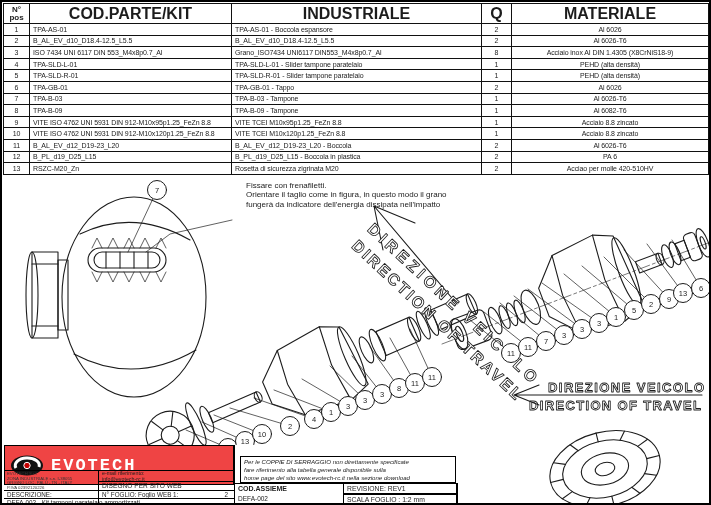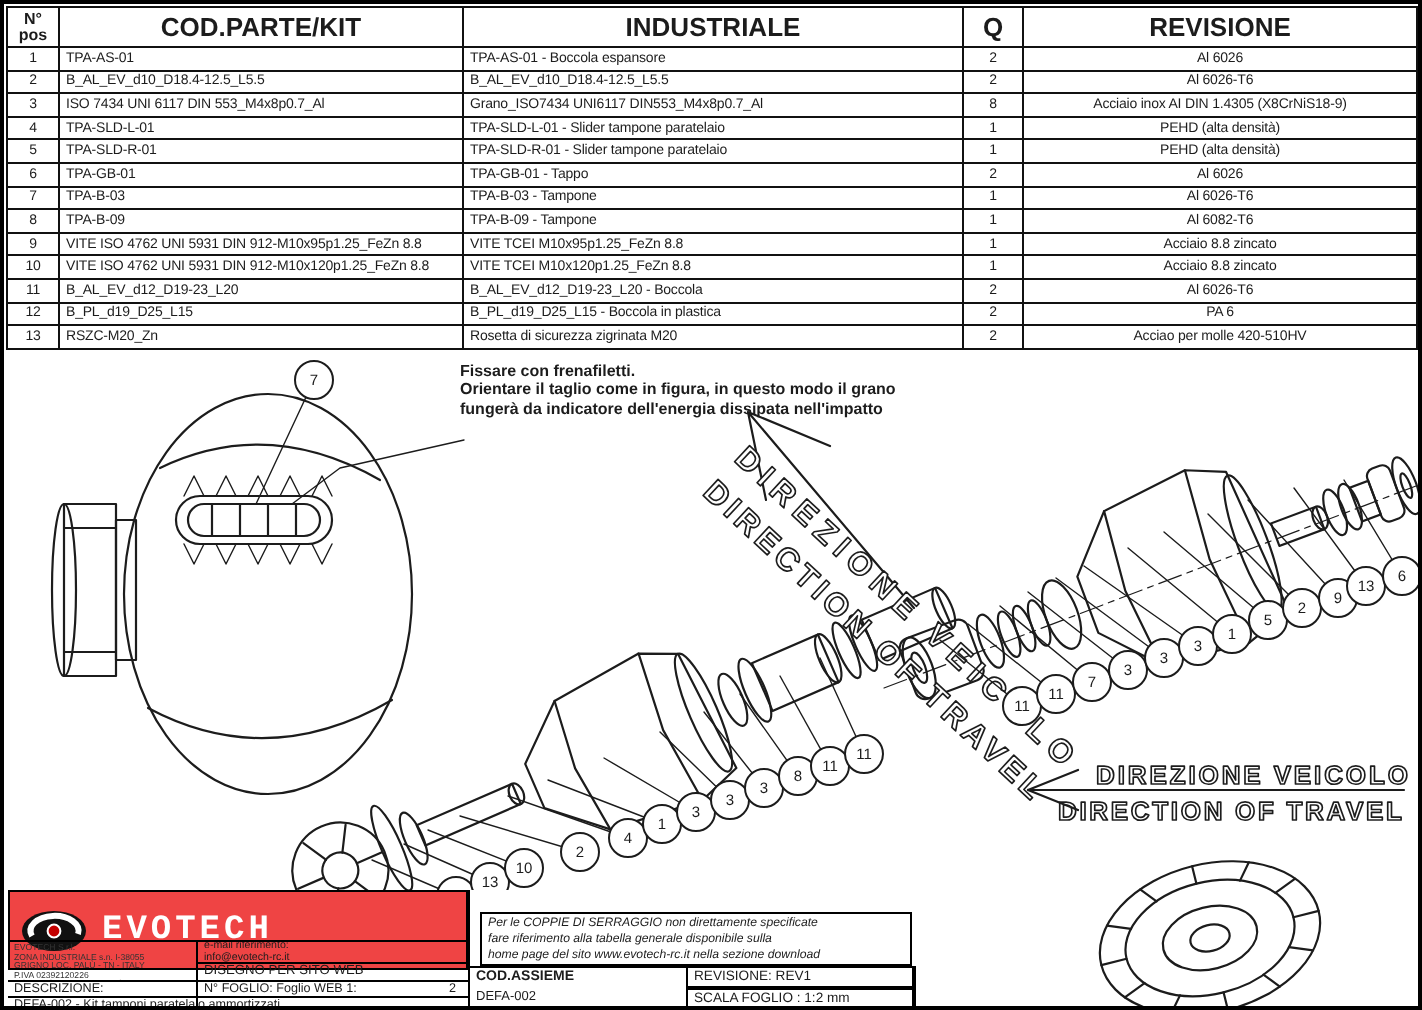--- a/index.html
+++ b/index.html
@@ -4,37 +4,37 @@
 <style>
   html,body{margin:0;padding:0;background:#e8e8e8;}
   .page{position:relative;width:711px;height:505px;background:#fff;
         border:2px solid #000;box-sizing:border-box;overflow:hidden;
         font-family:"Liberation Sans",sans-serif;color:#1c1c1c;}
   
   table.parts{position:absolute;left:1px;top:1px;width:705px;border-collapse:collapse;
               table-layout:fixed;background:#fff;z-index:3;}
   table.parts th,table.parts td{border:1px solid #111;padding:0 3px;overflow:hidden;
               white-space:nowrap;line-height:1;}
-  table.parts th{font-size:13px;height:19px;font-weight:bold;white-space:pre-line;line-height:1.0;}
+  table.parts th{font-size:16px;height:19px;font-weight:bold;white-space:pre-line;line-height:1.0;}
   table.parts td{font-size:7px;height:10.6px;letter-spacing:-0.1px;}
   .c-pos,.c-q,.c-mat{text-align:center;}
   .c-cod,.c-desc{text-align:left;}
   
   svg.drawing{position:absolute;left:0;top:0;z-index:1;}
   .draw{fill:none;stroke:#1c1c1c;stroke-width:1.1;stroke-linejoin:round;stroke-linecap:round;}
   .thin{stroke-width:0.7;}
   .centerline{stroke-width:0.6;stroke-dasharray:12 3 3 3;}
   .leader{stroke-width:0.7;}
   .callout-circle{fill:#fff;stroke:#1c1c1c;stroke-width:1;}
   .callout-num{fill:#1c1c1c;stroke:none;font-size:7.5px;text-anchor:middle;font-family:"Liberation Sans",sans-serif;}
   .outline-text{fill:#fff;stroke:#1c1c1c;stroke-width:0.85;font-weight:bold;font-family:"Liberation Sans",sans-serif;}
   .dir-diag{font-size:16px;}
   .dir-horiz{font-size:13px;}
   
-  .note{position:absolute;left:228px;z-index:3;font-size:8px;line-height:1.18;white-space:pre-line;font-weight:bold;}
+  .note{position:absolute;left:244px;z-index:3;font-size:8px;line-height:1.18;white-space:pre-line;}
   #note-it{top:179px;}
   #note-en{top:213px;}
   
   .tb-bg{position:absolute;left:2px;top:443px;width:454px;height:58px;background:#fff;z-index:2;}
   .tb{position:absolute;z-index:4;box-sizing:border-box;}
   #logo-banner{left:2px;top:443px;width:230px;height:40px;background:#ef4444;
                border:1px solid #000;display:flex;align-items:center;gap:5px;padding-left:5px;font-family:Liberation Mono, monospace;}
   #logo-banner .wordmark{color:#fff;font-weight:bold;font-size:17px;letter-spacing:2px;}
   #addr{left:2px;top:469px;width:94px;height:19px;font-size:4.3px;line-height:1.07;
         padding:1px 0 0 3px;color:#333;white-space:pre-line;overflow:hidden;}
@@ -253,21 +253,21 @@
       <col style="width:30px">
         <col style="width:197px">
     </colgroup>
     <thead>
       <tr>
         <th style="font-size:8px;">N°
 pos</th>
         <th>COD.PARTE/KIT</th>
         <th>INDUSTRIALE</th>
         <th>Q</th>
-        <th>REVISIONE</th>
+        <th>MATERIALE</th>
       </tr>
     </thead>
     <tbody id="table-body">
         <tr>
           <td class="c-pos">1</td>
           <td class="c-cod">TPA-AS-01</td>
           <td class="c-desc">TPA-AS-01 - Boccola espansore</td>
           <td class="c-q">2</td>
           <td class="c-mat">Al 6026</td>
         </tr>

